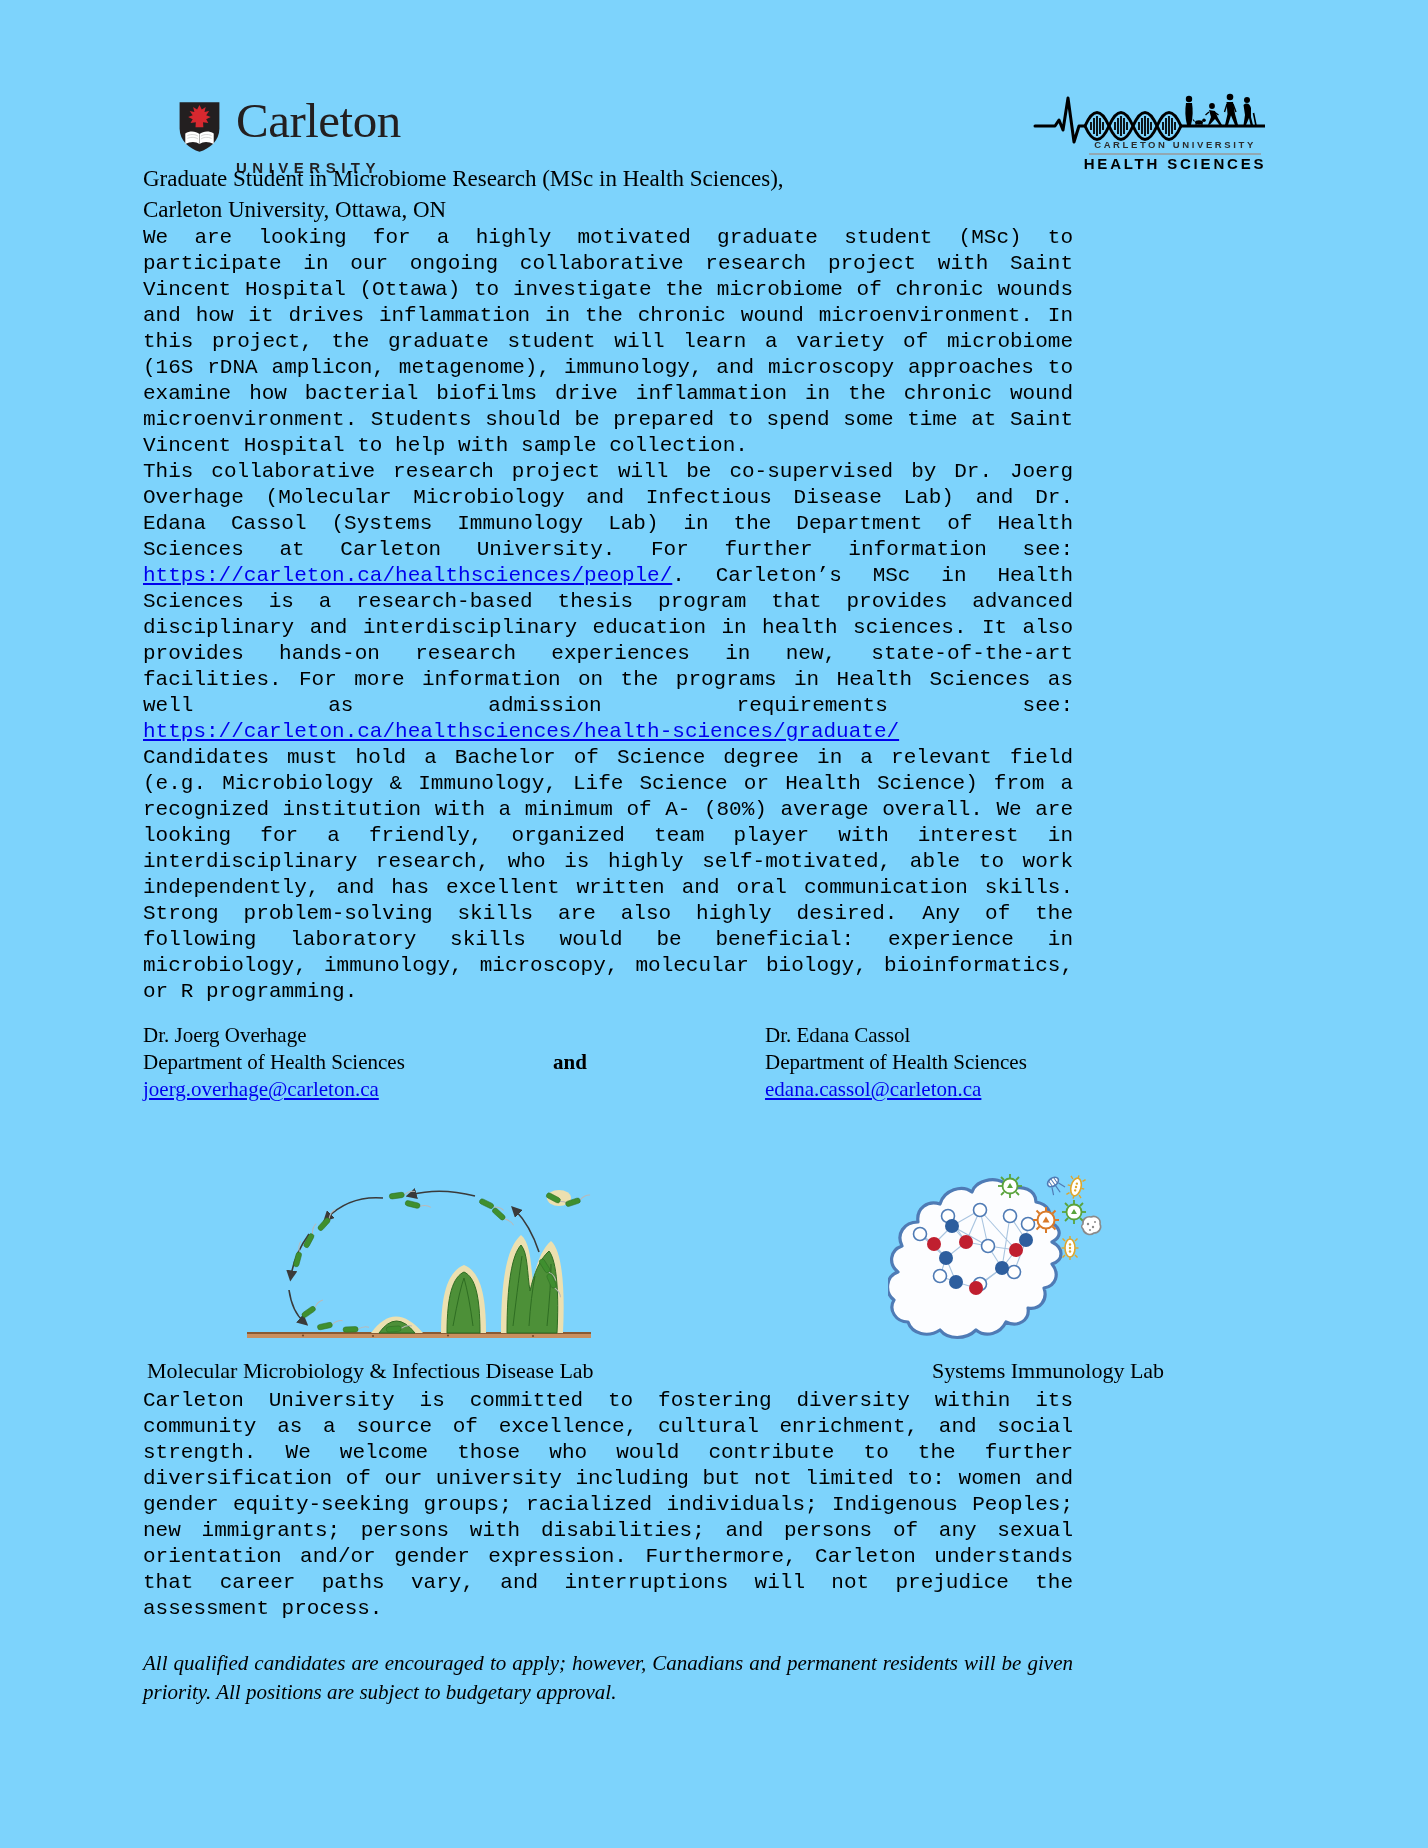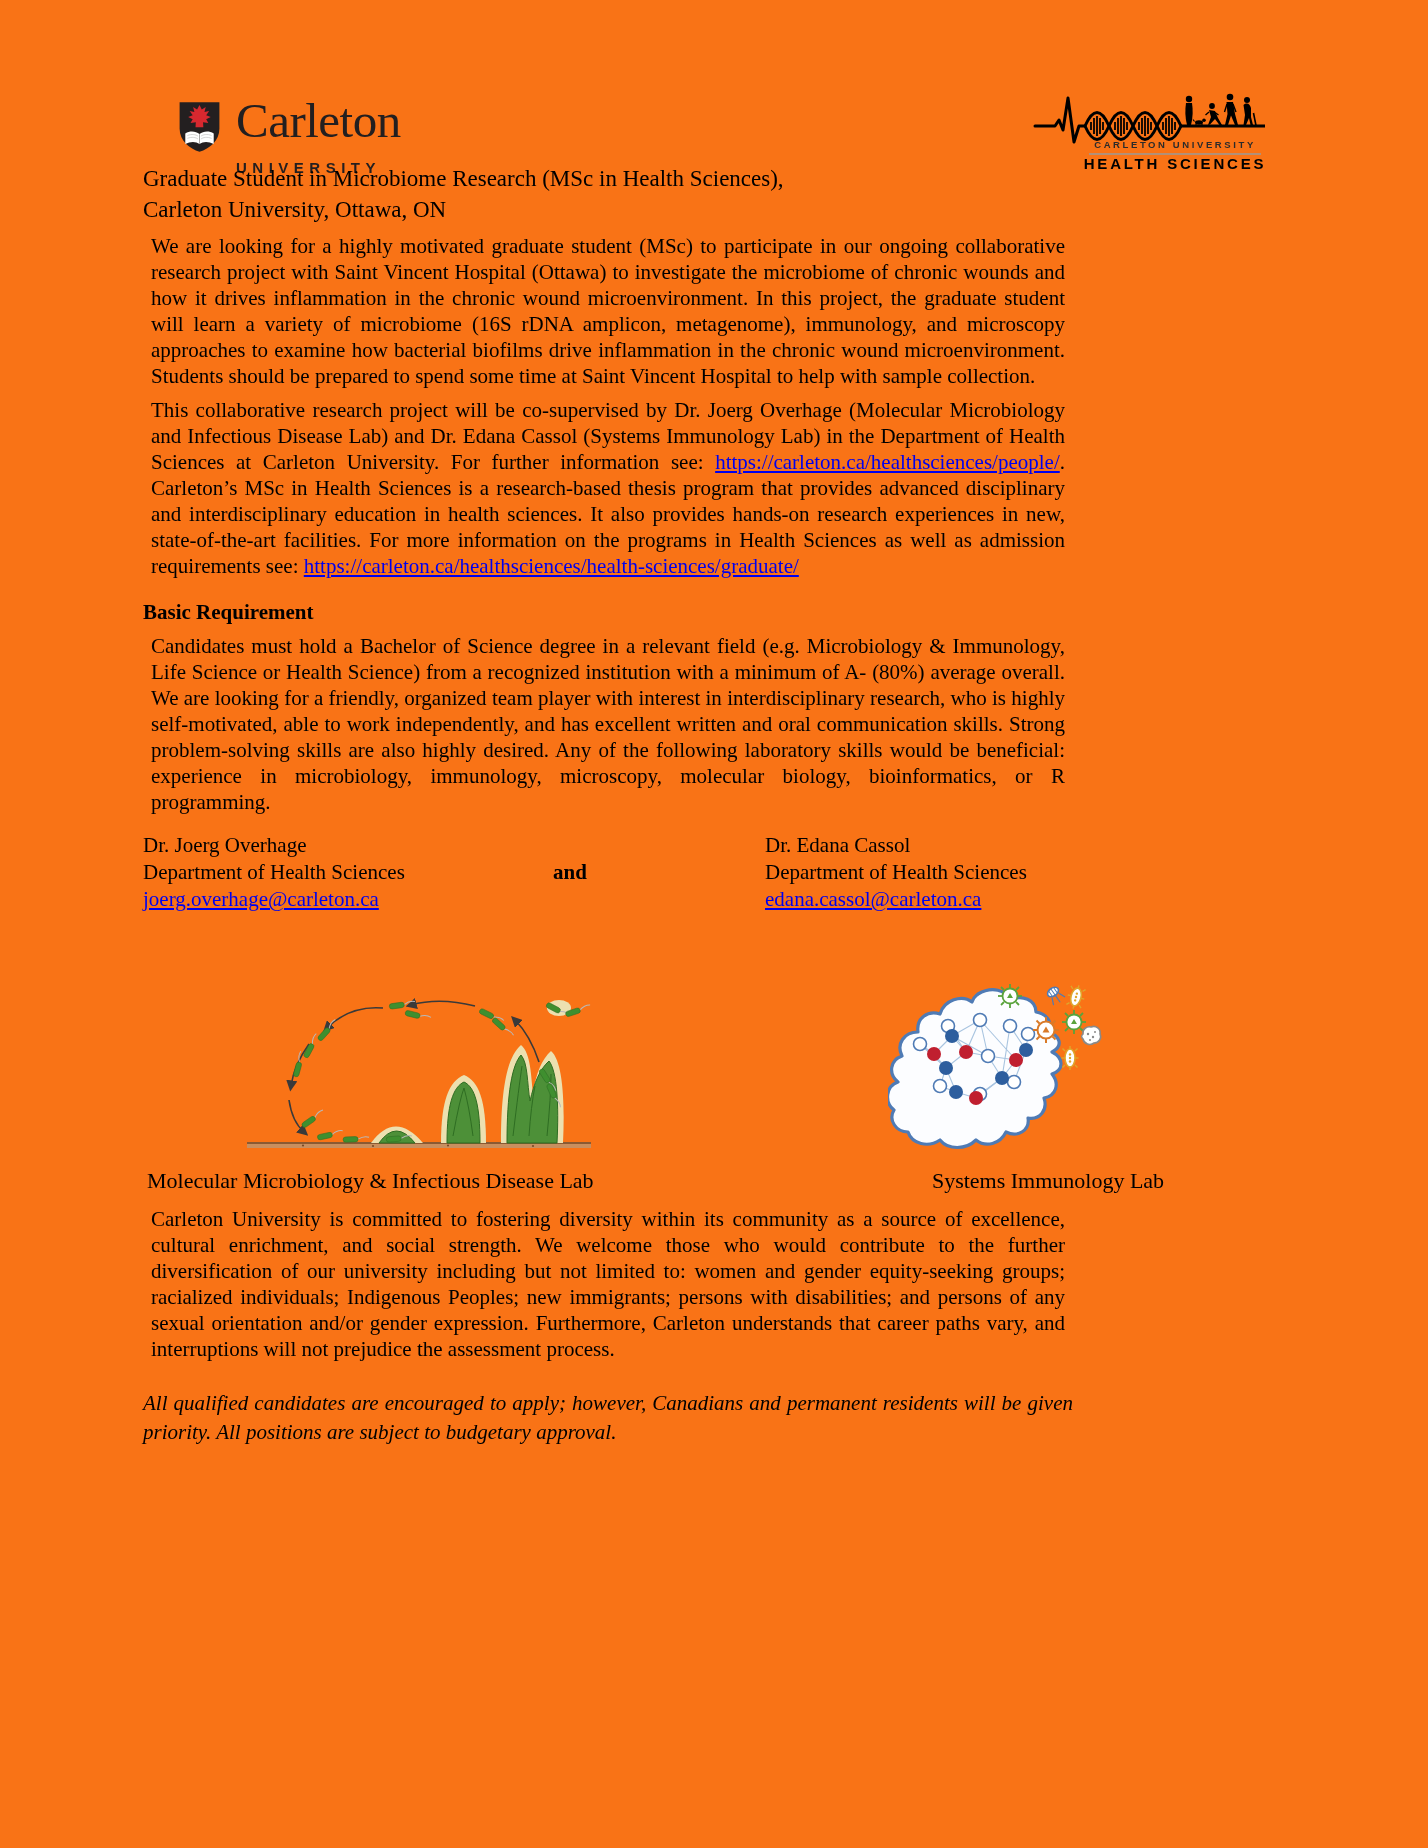--- a/index.html
+++ b/index.html
@@ -1,31 +1,31 @@
 <!DOCTYPE html>
 <html><head>
 <meta charset="utf-8">
 <style>
   html,body { margin:0; padding:0; background:#ffffff; }
   .page {
-    position:relative; width:1428px; height:1848px; background:#f97316;
+    position:relative; width:1428px; height:1848px; background:#7dd3fc;
     font-family:"Liberation Serif","DejaVu Serif",serif; color:#000; overflow:hidden;
   }
   
   .carleton-logo { position:absolute; left:176px; top:100px; display:flex; align-items:flex-start; }
   .carleton-logo .shield { width:47px; height:54px; }
   .carleton-logo .wordcol { margin-left:13px; }
   .carleton-wordmark { font-size:49px; line-height:42px; letter-spacing:-0.5px; color:#231f20; display:block; }
   .carleton-subtext { display:block; margin-top:17px; font-family:"Liberation Sans",sans-serif;
     font-weight:bold; font-size:15px; letter-spacing:5.5px; color:#231f20; }
   .hs-logo { position:absolute; left:1033px; top:84px; }
   
   .content { position:absolute; left:143px; top:0; width:930px; }
   .doc-title { margin-top:163px; font-size:23px; font-weight:normal; line-height:31px; }
-  p.body { font-size:21px; line-height:26px; text-align:justify; margin:8px; }
+  p.body { font-size:21px; line-height:26px; text-align:justify; margin:0;font-family:Liberation Mono, monospace; }
   .p-intro { margin-top:17px; }
   .p-supervision { margin-top:17px; }
   .h-req { margin-top:20px; font-size:21px; line-height:26px; font-weight:bold; }
   .p-application { margin-top:17px; }
   a.link { color:#0000EE; text-decoration:underline; cursor:pointer; }
   
   .contacts { position:relative; margin-top:17px; height:84px; font-size:21px; line-height:27px; }
   .contact-left { position:absolute; left:0; top:0; }
   .contact-and { position:absolute; left:410px; top:27px; font-weight:bold; }
   .contact-right { position:absolute; left:622px; top:0; }
@@ -122,21 +122,20 @@
 
     <div class="doc-title">
       <div>Graduate Student in Microbiome Research (MSc in Health Sciences),</div>
       <div>Carleton University, Ottawa, ON</div>
     </div>
 
     <p class="body p-intro">We are looking for a highly motivated graduate student (MSc) to participate in our ongoing collaborative research project with Saint Vincent Hospital (Ottawa) to investigate the microbiome of chronic wounds and how it drives inflammation in the chronic wound microenvironment. In this project, the graduate student will learn a variety of microbiome (16S rDNA amplicon, metagenome), immunology, and microscopy approaches to examine how bacterial biofilms drive inflammation in the chronic wound microenvironment. Students should be prepared to spend some time at Saint Vincent Hospital to help with sample collection.</p>
 
     <p class="body p-supervision"><span>This collaborative research project will be co-supervised by Dr. Joerg Overhage (Molecular Microbiology and Infectious Disease Lab) and Dr. Edana Cassol (Systems Immunology Lab) in the Department of Health Sciences at Carleton University. For further information see: </span><a class="link">https://carleton.ca/healthsciences/people/</a><span>. Carleton’s MSc in Health Sciences is a research-based thesis program that provides advanced disciplinary and interdisciplinary education in health sciences. It also provides hands-on research experiences in new, state-of-the-art facilities. For more information on the programs in Health Sciences as well as admission requirements see: </span><a class="link">https://carleton.ca/healthsciences/health-sciences/graduate/</a></p>
 
-    <div class="h-req">Basic Requirement</div>
     <p class="body">Candidates must hold a Bachelor of Science degree in a relevant field (e.g. Microbiology &amp; Immunology, Life Science or Health Science) from a recognized institution with a minimum of A- (80%) average overall. We are looking for a friendly, organized team player with interest in interdisciplinary research, who is highly self-motivated, able to work independently, and has excellent written and oral communication skills. Strong problem-solving skills are also highly desired. Any of the following laboratory skills would be beneficial: experience in microbiology, immunology, microscopy, molecular biology, bioinformatics, or R programming.</p>
 
 
     <div class="contacts">
       <div class="contact-left">
         <div>Dr. Joerg Overhage</div>
         <div>Department of Health Sciences</div>
         <div><a class="link">joerg.overhage@carleton.ca</a></div>
       </div>
       <div class="contact-and">and</div>

